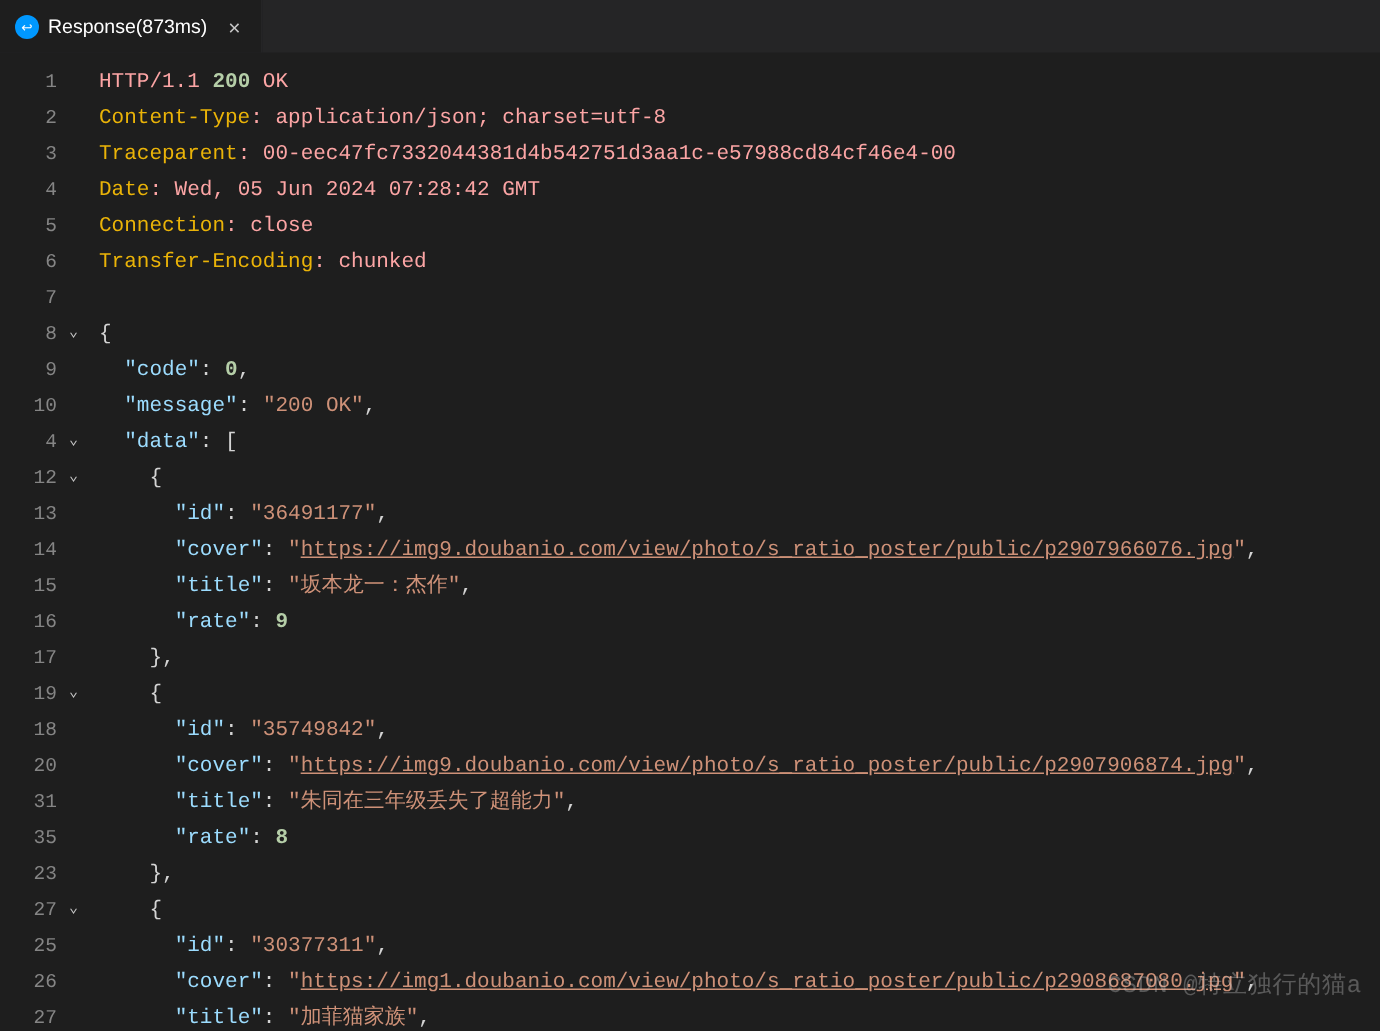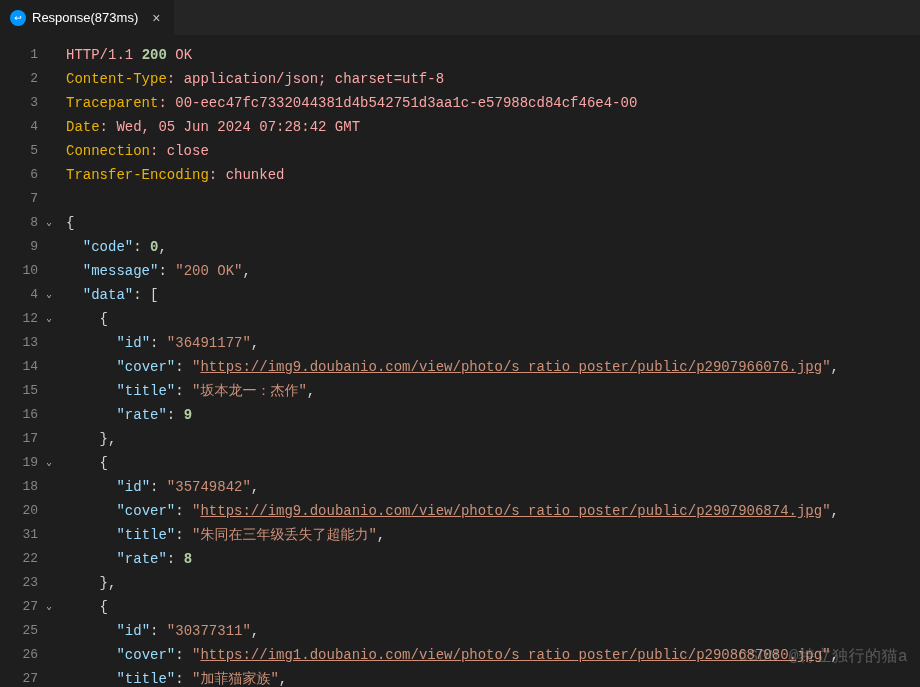--- a/index.html
+++ b/index.html
@@ -197,21 +197,21 @@
       </div>
       <div class="gutter-line">
         <span class="lnum">20</span>
         <span class="fold"></span>
       </div>
       <div class="gutter-line">
         <span class="lnum">31</span>
         <span class="fold"></span>
       </div>
       <div class="gutter-line">
-        <span class="lnum">22</span>
+        <span class="lnum">35</span>
         <span class="fold"></span>
       </div>
       <div class="gutter-line">
         <span class="lnum">23</span>
         <span class="fold"></span>
       </div>
       <div class="gutter-line">
         <span class="lnum">27</span>
         <span class="fold">⌄</span>
       </div>

